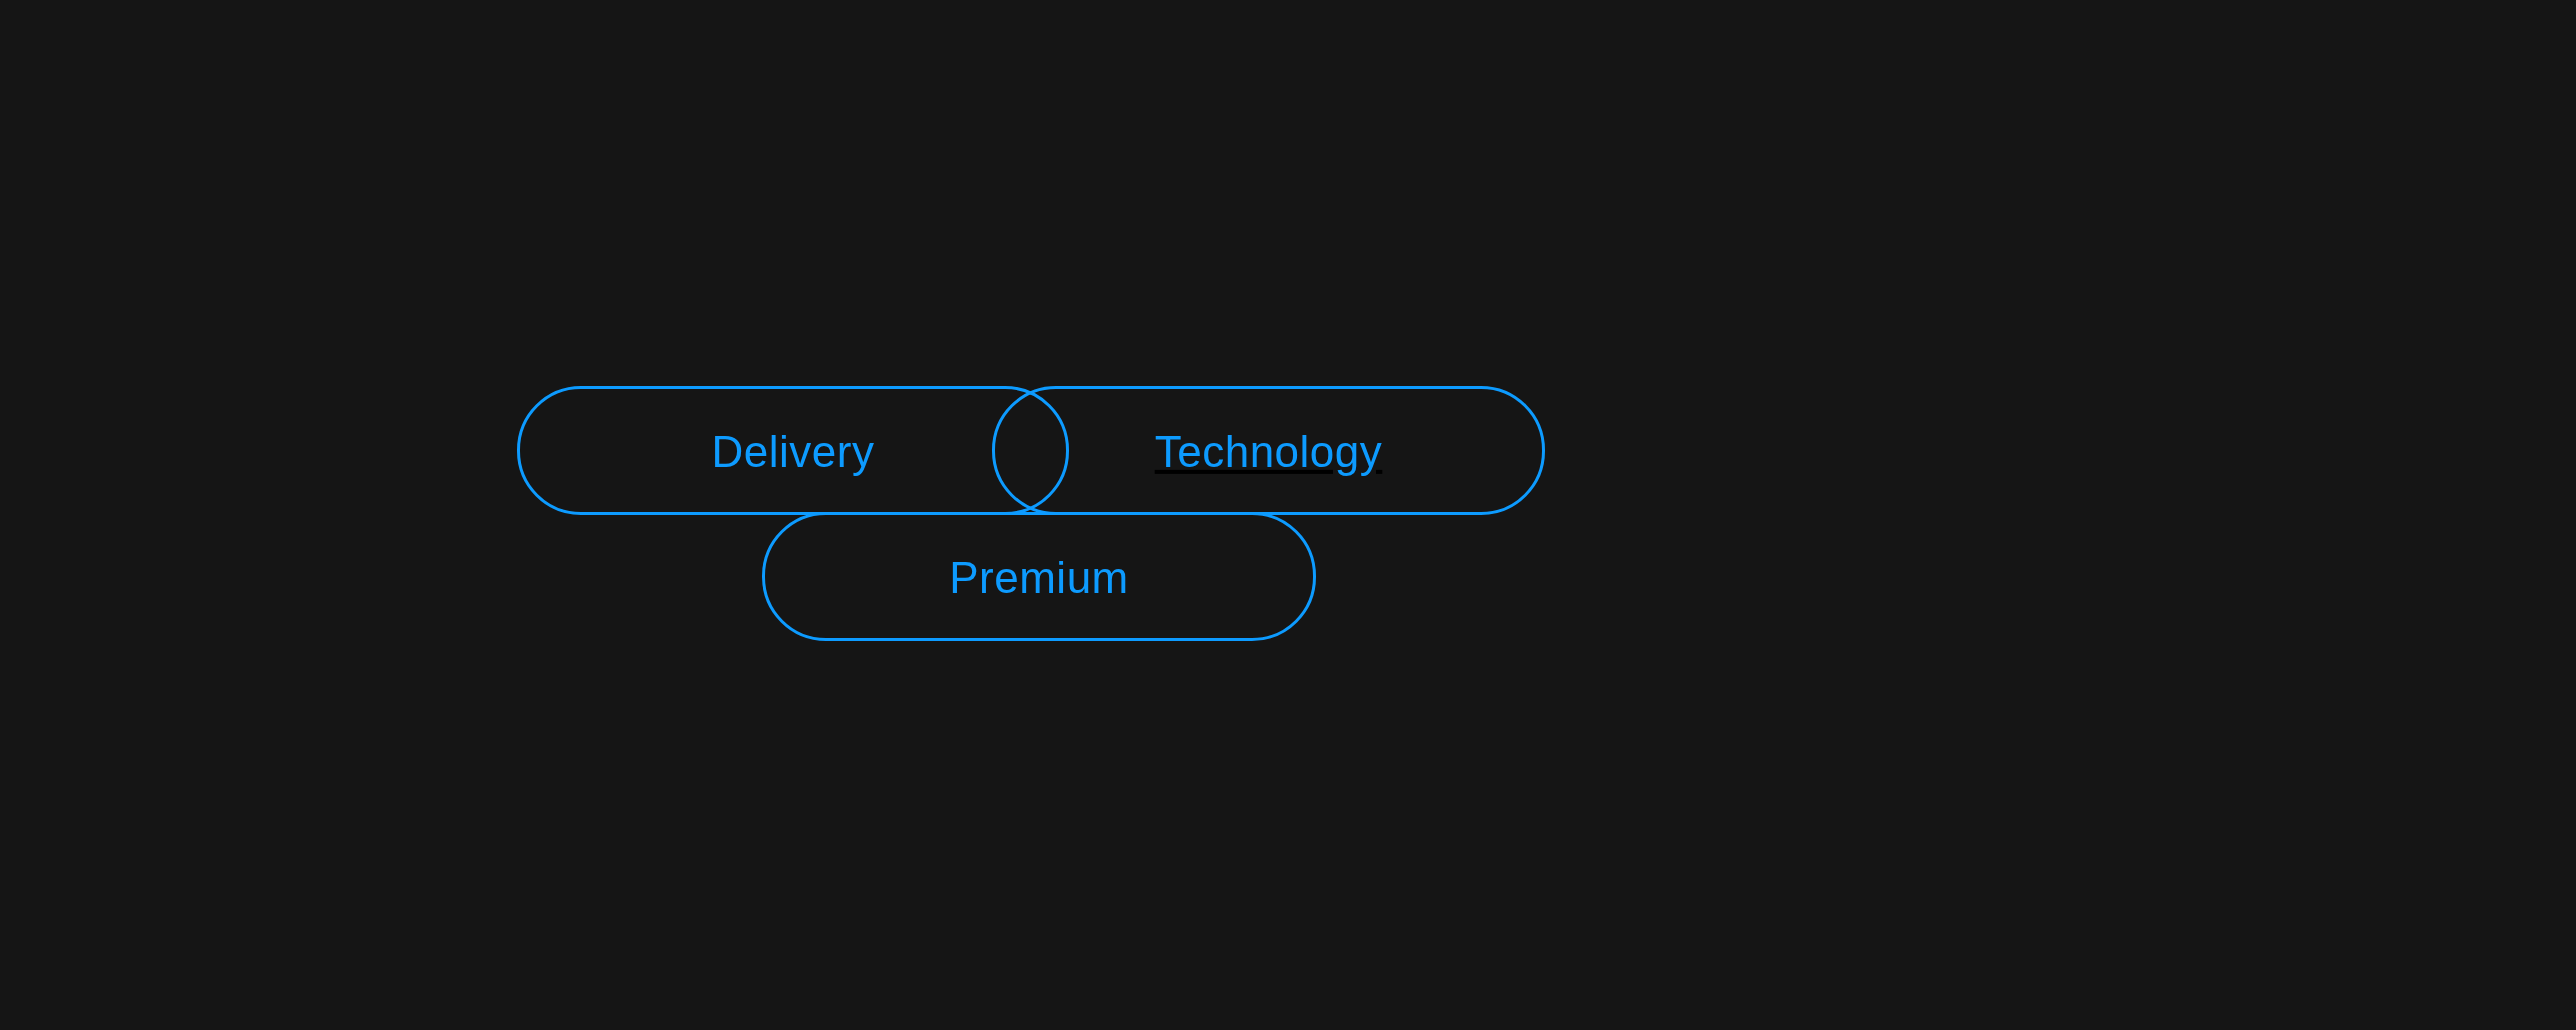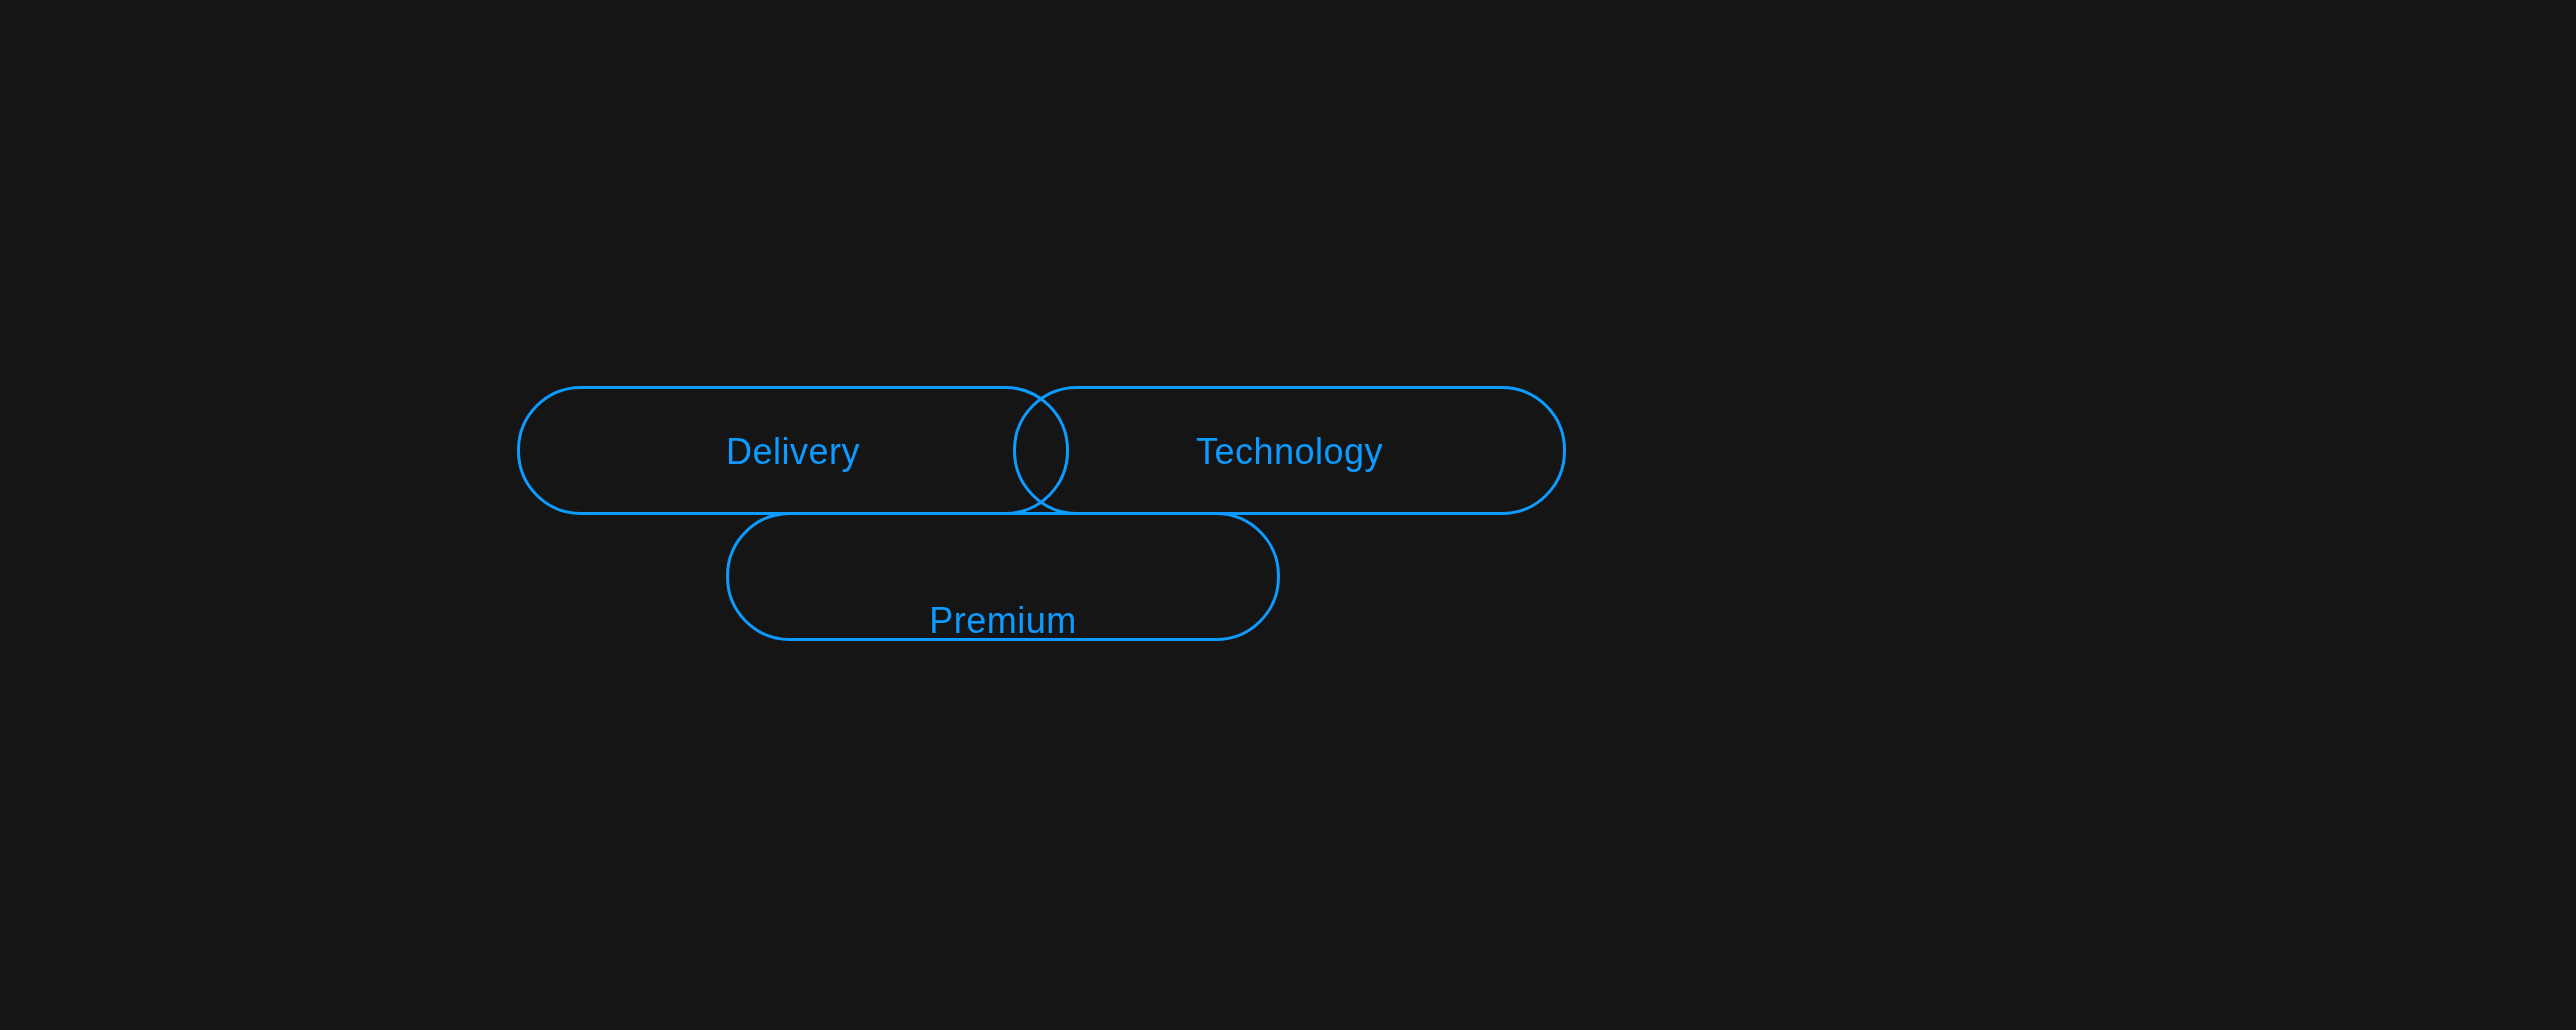--- a/index.html
+++ b/index.html
@@ -25,34 +25,34 @@
     box-sizing: border-box;
     border: 3.7px solid #0D9BFF;
     border-radius: 64px;
     background: transparent;
     display: flex;
     align-items: center;
     justify-content: center;
   }
   .chip-label {
     color: #0D9BFF;
-    font-size: 36px;
+    font-size: 44px;
     font-weight: 400;
     letter-spacing: 0.5px;
     line-height: 1;
     white-space: nowrap;
     
     transform: translateY(0.9px);
   }
   
   #chip-delivery   { left: 517px;  top: 386px; width: 552px; }
-  #chip-technology { left: 1013px; top: 386px; width: 553px; }
+  #chip-technology { left: 992px; top: 386px; width: 553px; text-decoration: underline; }
   #chip-universe   { left: 1509px; top: 386px; width: 550px; }
   
-  #chip-premium    { left: 726px;  top: 512px; width: 554px; align-items: flex-end; }
+  #chip-premium    { left: 762px;  top: 512px; width: 554px; }
   #chip-wonderful  { left: 1259px; top: 512px; width: 552px; }
 </style>
 </head>
 <body>
 
 <div class="stage">
 
   <div class="chip" id="chip-delivery">
     <span class="chip-label">Delivery</span>
   </div>

